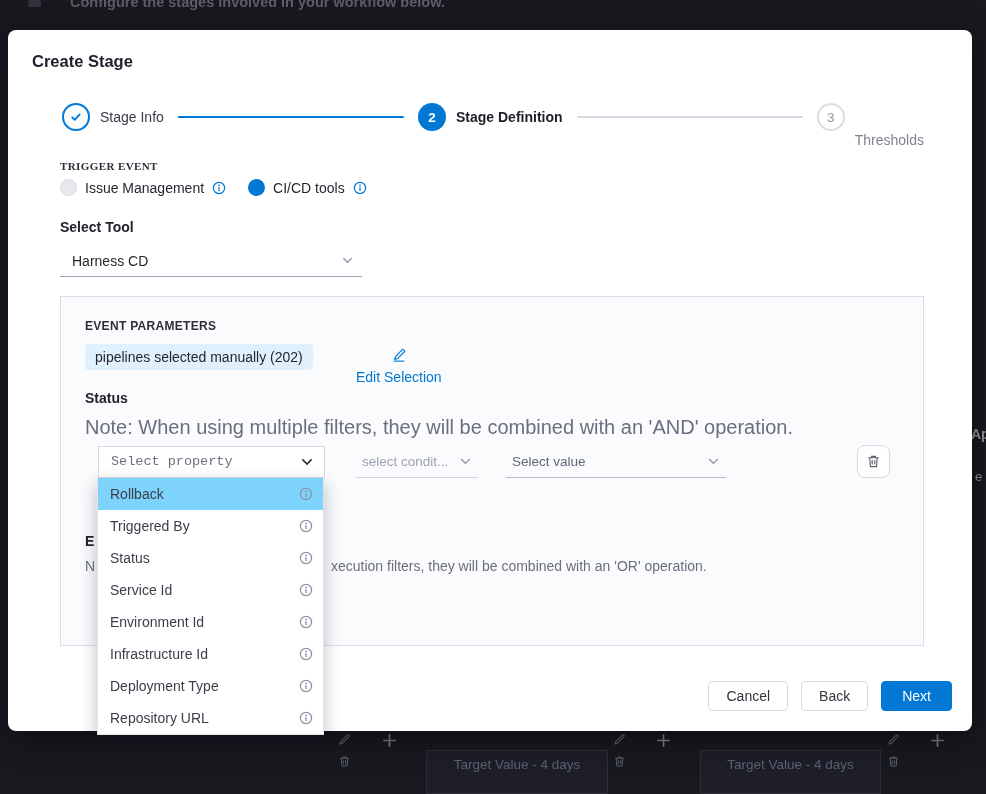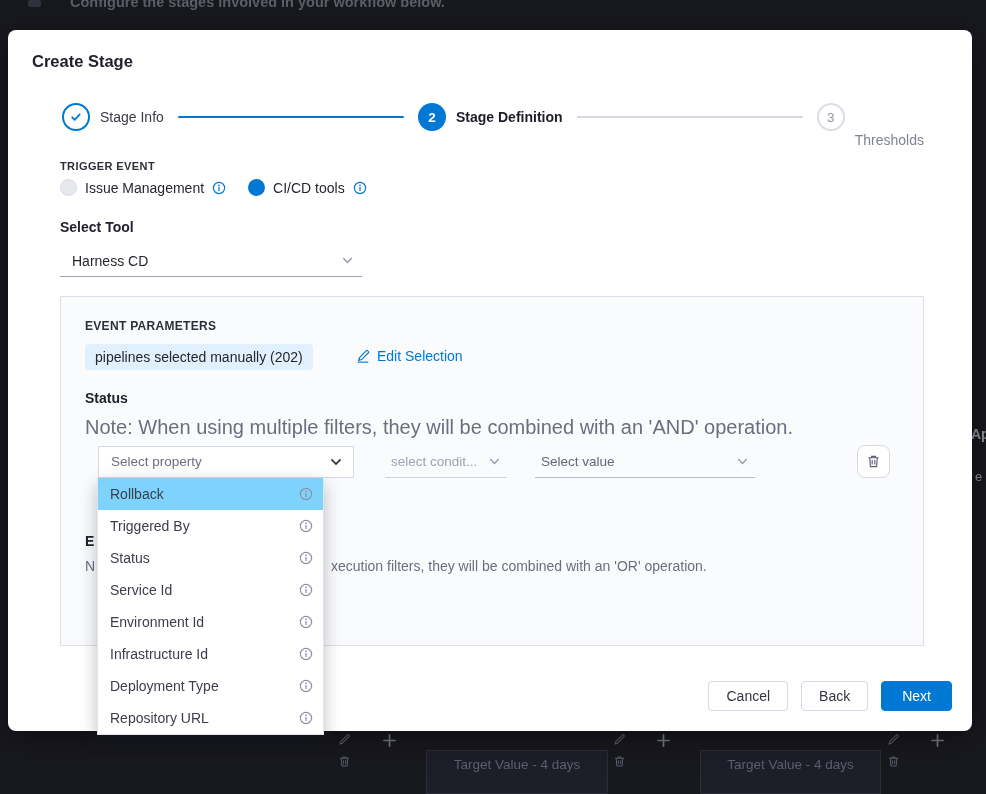--- a/index.html
+++ b/index.html
@@ -29,21 +29,21 @@
   .step-todo .step-circle { background:#fff; border:2px solid #dcdde6; color:#9295a5; }
   .step-label { margin-left:10px; font-size:14px; white-space:nowrap; }
   .step-done .step-label { color:#3a3b49; }
   .step-active .step-label { color:#1d1d29; font-weight:600; }
   .step-todo .step-label { color:#7f8292;margin-top:45px; }
   .step-line { flex:1; height:2px; margin:0 14px; border-radius:1px; }
   .line-done { background:#0278d5; }
   .line-todo { background:#d7d8e2; }
 
   
-  .trigger-heading { position:absolute; left:52px; top:130px; font-size:11px; font-weight:700; letter-spacing:.4px; color:#2d2e3a; }
+  .trigger-heading { position:absolute; left:52px; top:130px; font-size:11px; font-weight:700; letter-spacing:.4px; color:#2d2e3a;font-family:Liberation Serif, serif; }
   .radio-row { position:absolute; left:52px; top:149px; display:flex; align-items:center; gap:22px; }
   .radio-opt { display:flex; align-items:center; gap:8px; cursor:pointer; }
   .radio-circle { width:17px; height:17px; border-radius:50%; }
   .radio-off { background:#e7e7ee; border:1px solid #d9dae3; }
   .radio-on { background:#0278d5; }
   .radio-label { font-size:14px; color:#26262f; }
   .info-blue { color:#0278d5; display:flex; }
   .info-gray { color:#8f91a3; display:flex; }
 
   
@@ -52,25 +52,25 @@
   .tool-value { padding-left:12px; font-size:14px; color:#26262f; flex:1; }
   .chev { display:flex; }
   .chev-dark { color:#2b2c38; }
   .chev-gray { color:#9a9cb0; }
   .tool-select .chev { margin-right:8px; }
 
   
   .panel { position:absolute; left:52px; top:266px; width:864px; height:350px; background:#fafbfc; border:1px solid #dcdde8; border-radius:0; }
   .ep-heading { position:absolute; left:24px; top:22px; font-size:12px; font-weight:700; letter-spacing:.3px; color:#2d2e3a; }
   .sel-badge { position:absolute; left:24px; top:47px; background:#e0f1fd; border-radius:4px; padding:5px 10px; font-size:14px; color:#26262f; }
-  .edit-link { position:absolute; left:295px; top:51px; display:flex; align-items:center; gap:7px; color:#0278d5; font-size:14px; font-weight:500; cursor:pointer; }
+  .edit-link { position:absolute; left:295px; top:51px; display:flex; align-items:center; gap:7px; color:#0278d5; font-size:14px; font-weight:500; cursor:pointer;flex-direction:column; }
   .filters-heading { position:absolute; left:24px; top:93px; font-size:14px; font-weight:700; color:#22222e; }
   .filters-note { position:absolute; left:24px; top:119px; font-size:20px; color:#6c6e80; }
   .filter-row { position:absolute; left:37px; right:33px; top:148px; height:33px; display:flex; align-items:center; }
-  .prop-box { width:256px; height:32px; background:#fff; border:1px solid #d8d9e4; display:flex; align-items:center; cursor:pointer; }
+  .prop-box { width:227px; height:32px; background:#fff; border:1px solid #d8d9e4; display:flex; align-items:center; cursor:pointer;font-family:Liberation Mono, monospace; }
   .prop-box .ph { flex:1; padding-left:12px; font-size:13.5px; color:#6c6e80; }
   .prop-box .chev { margin-right:10px; }
   .under-box { height:32px; border-bottom:1px solid #b9bac9; display:flex; align-items:center; cursor:pointer; }
   .cond-box { width:122px; margin-left:31px; border-bottom-color:#d1d2de; }
   .cond-box .ph { flex:1; padding-left:6px; font-size:13.5px; color:#9fa1b4; white-space:nowrap; overflow:hidden; }
   .val-box { width:220px; margin-left:28px; }
   .val-box .ph { flex:1; padding-left:6px; font-size:13.5px; color:#63657a; }
   .under-box .chev { margin-right:6px; }
   .row-spacer { flex:1; }
   .trash-btn { width:33px; height:33px; background:#fff; border:1px solid #d8d9e4; border-radius:8px; display:flex; align-items:center; justify-content:center; color:#5a5c6e; cursor:pointer; }

